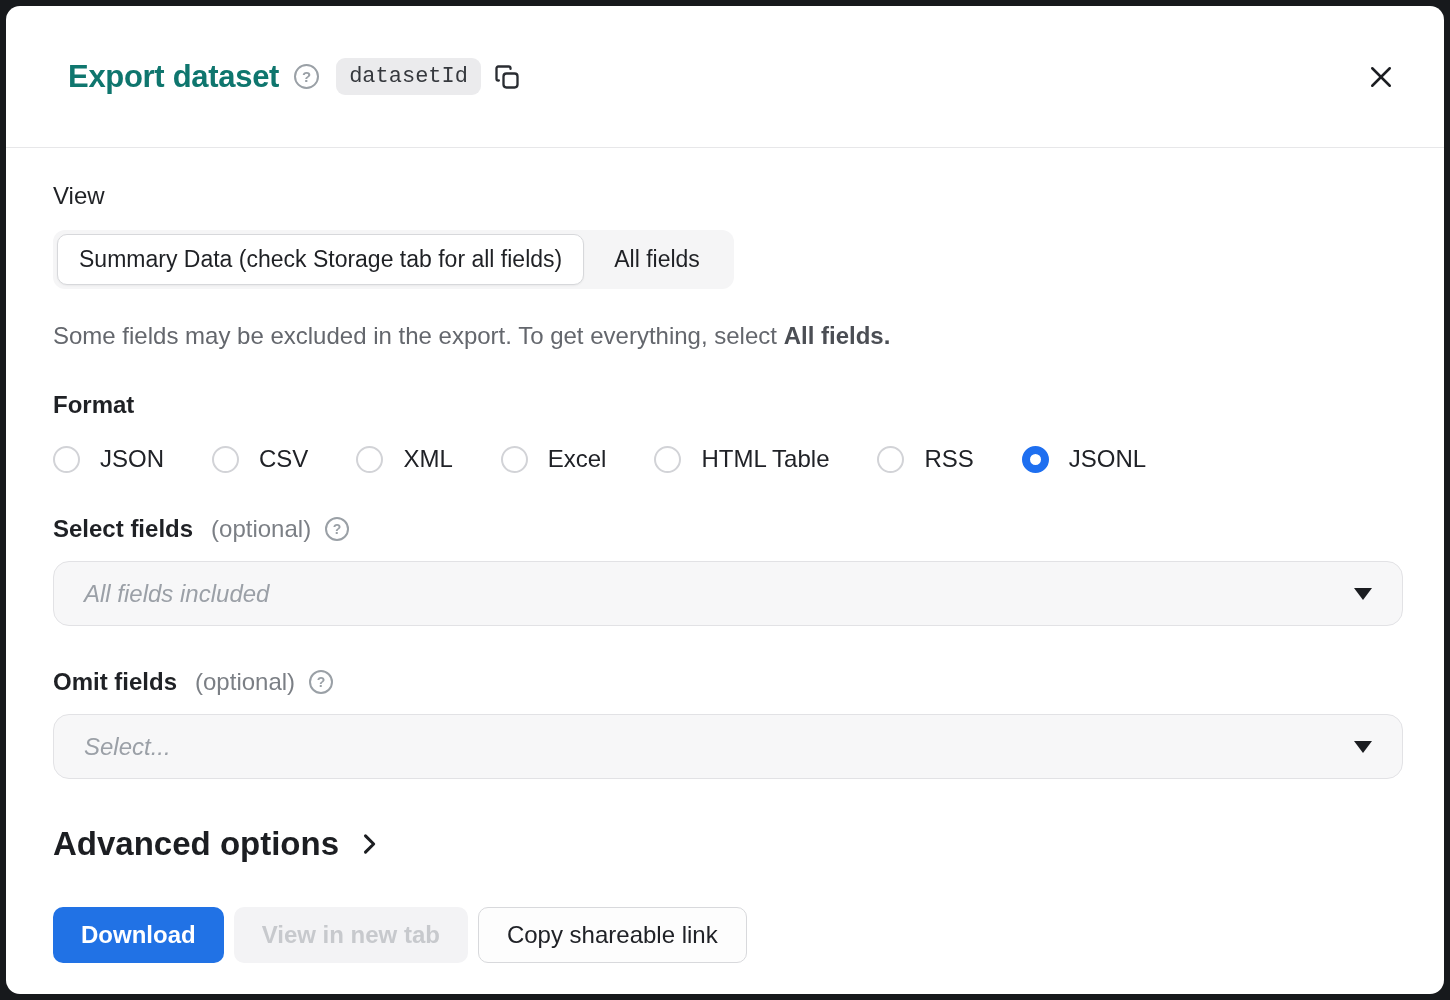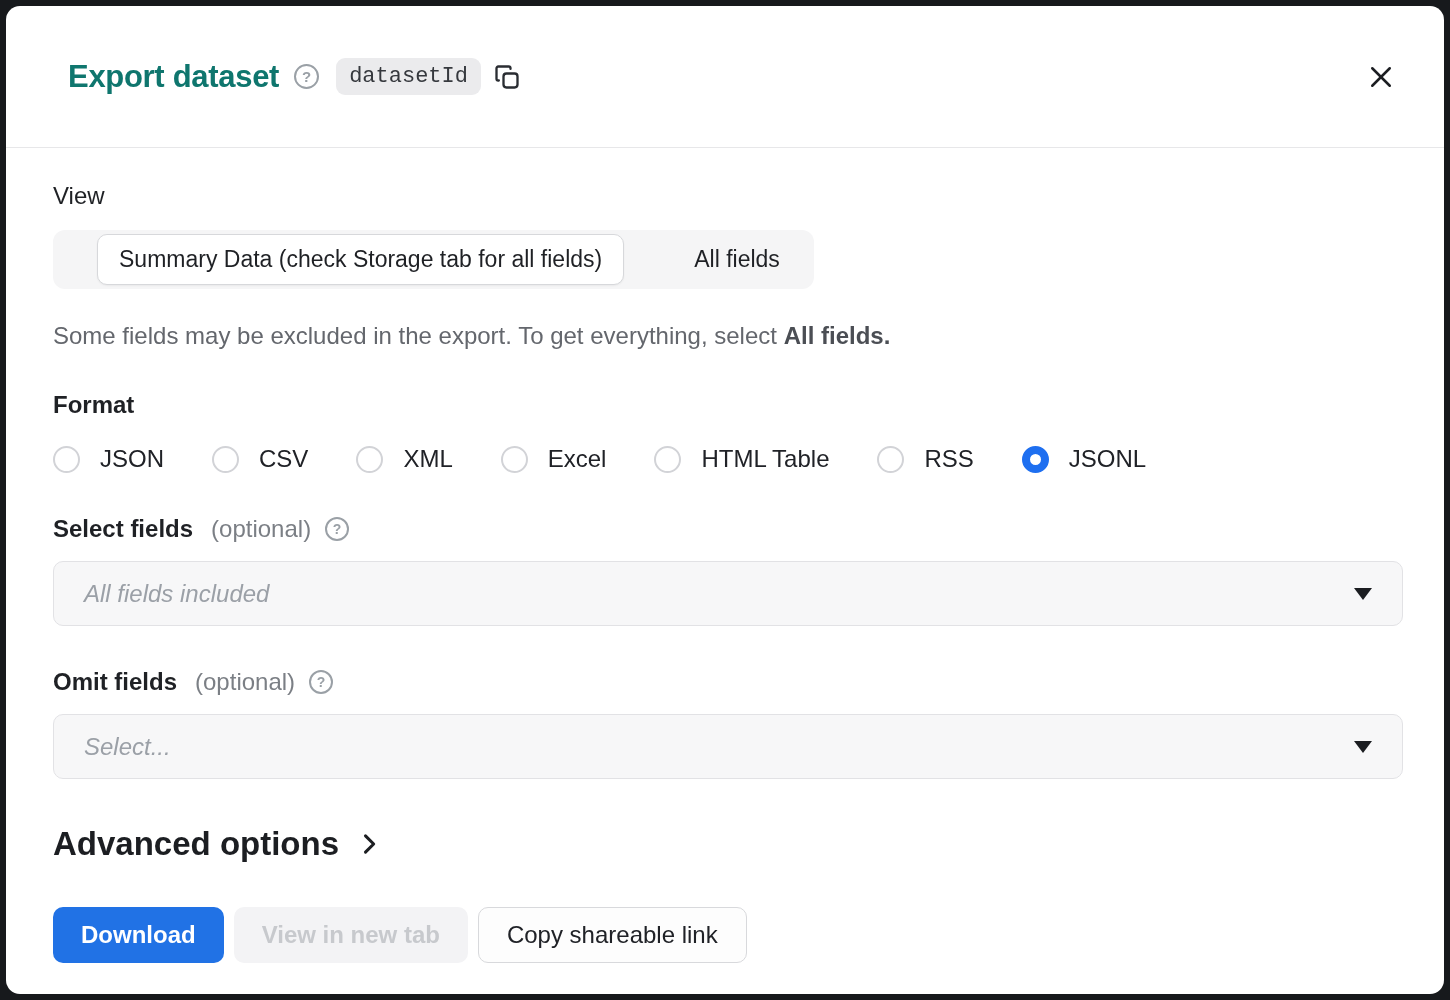--- a/index.html
+++ b/index.html
@@ -61,21 +61,20 @@
   .segmented {
     margin-top: 20px;
     display: inline-flex; align-items: stretch;
     background: #f5f5f6; border-radius: 12px; padding: 4px;
   }
   .seg-option {
     border: none; background: transparent;
     font-family: inherit; font-size: 23px; color: #1f2125;
     padding: 12px 30px; border-radius: 10px; cursor: pointer;
     white-space: nowrap;
-    margin-left: 40px;
   }
   .seg-option.selected {
     background: #ffffff;
     border: 1px solid #d7d8db;
     box-shadow: 0 1px 2px rgba(0,0,0,0.05);
     padding: 11px 21px;
   }
   .helper-text {
     margin-top: 32px; font-size: 24px; color: #64676d; line-height: 30px;
   }
@@ -99,21 +98,21 @@
   }
   .format-label { font-size: 24px; color: #202227; }
 
   
   .field-section { margin-top: 42px; }
   .dropdown {
     margin-top: 18px;
     height: 65px; width: 100%;
     background: #f7f7f8;
     border: 1px solid #e2e2e5;
-    border-radius: 10px;
+    border-radius: 16px;
     display: flex; align-items: center;
     padding: 0 30px;
     cursor: pointer;
   }
   .dropdown-placeholder {
     font-size: 24px; font-style: italic; color: #9ba0a7;
   }
   .caret-down {
     margin-left: auto;
     width: 0; height: 0;

